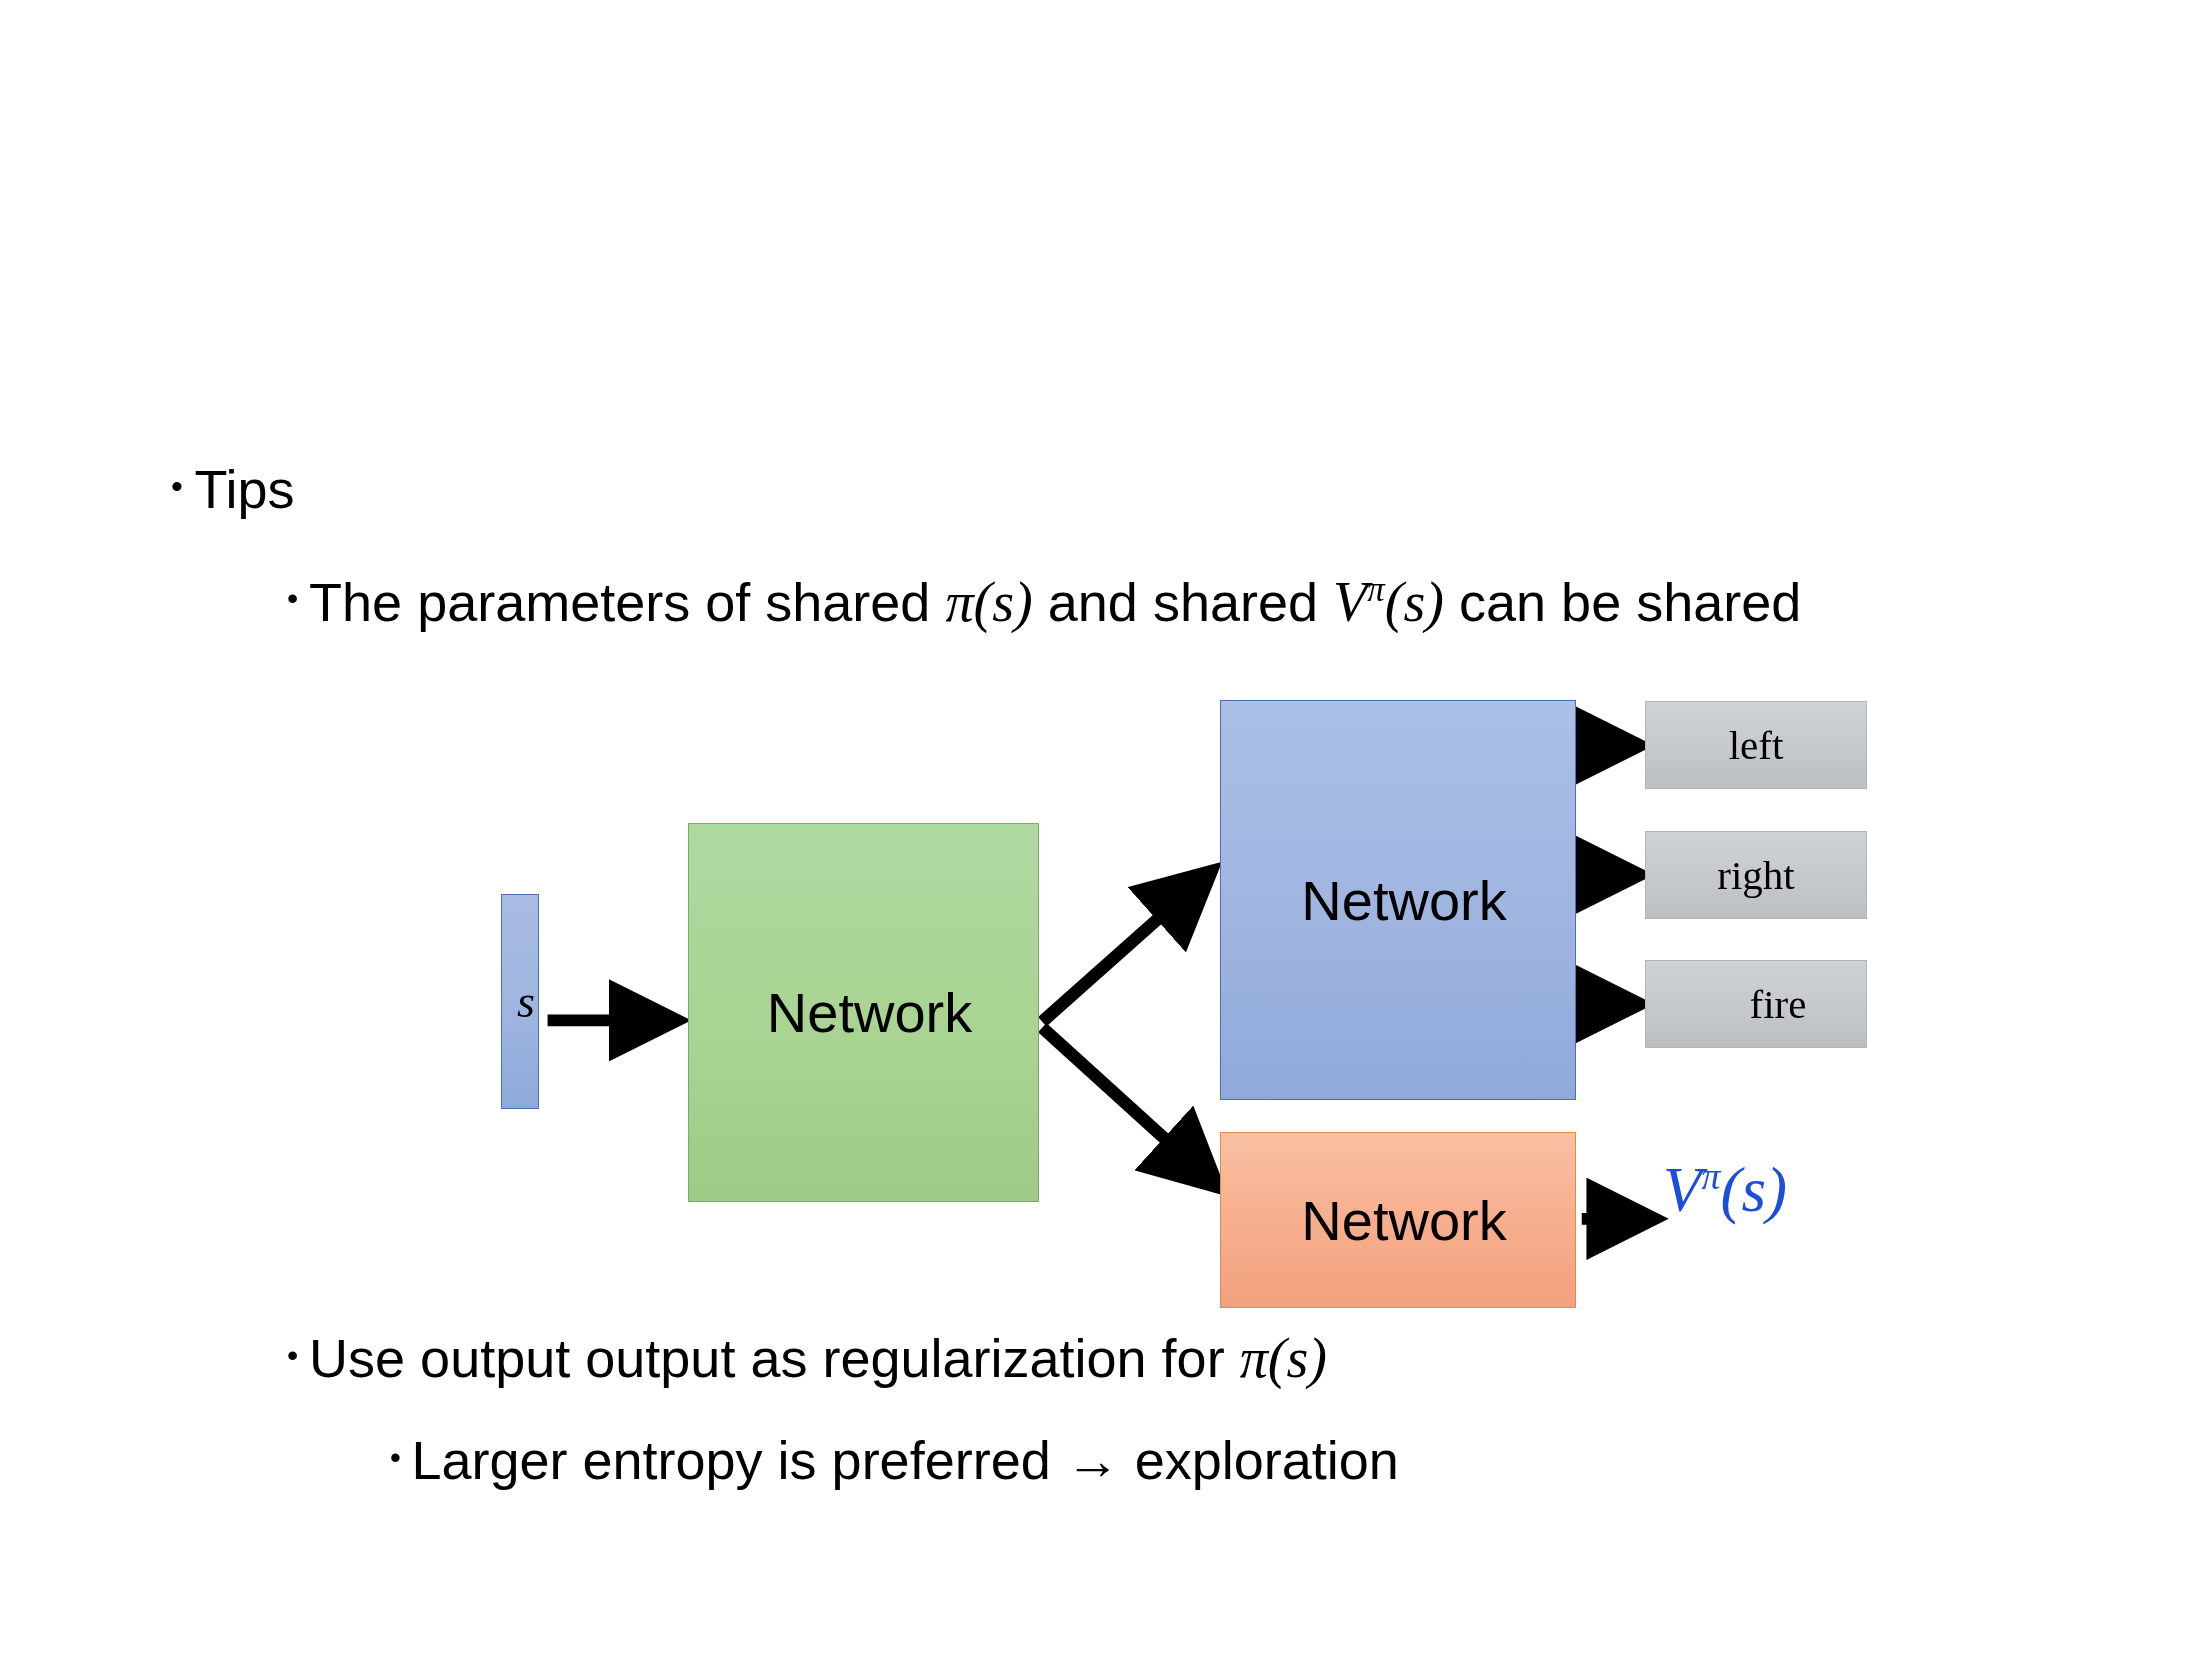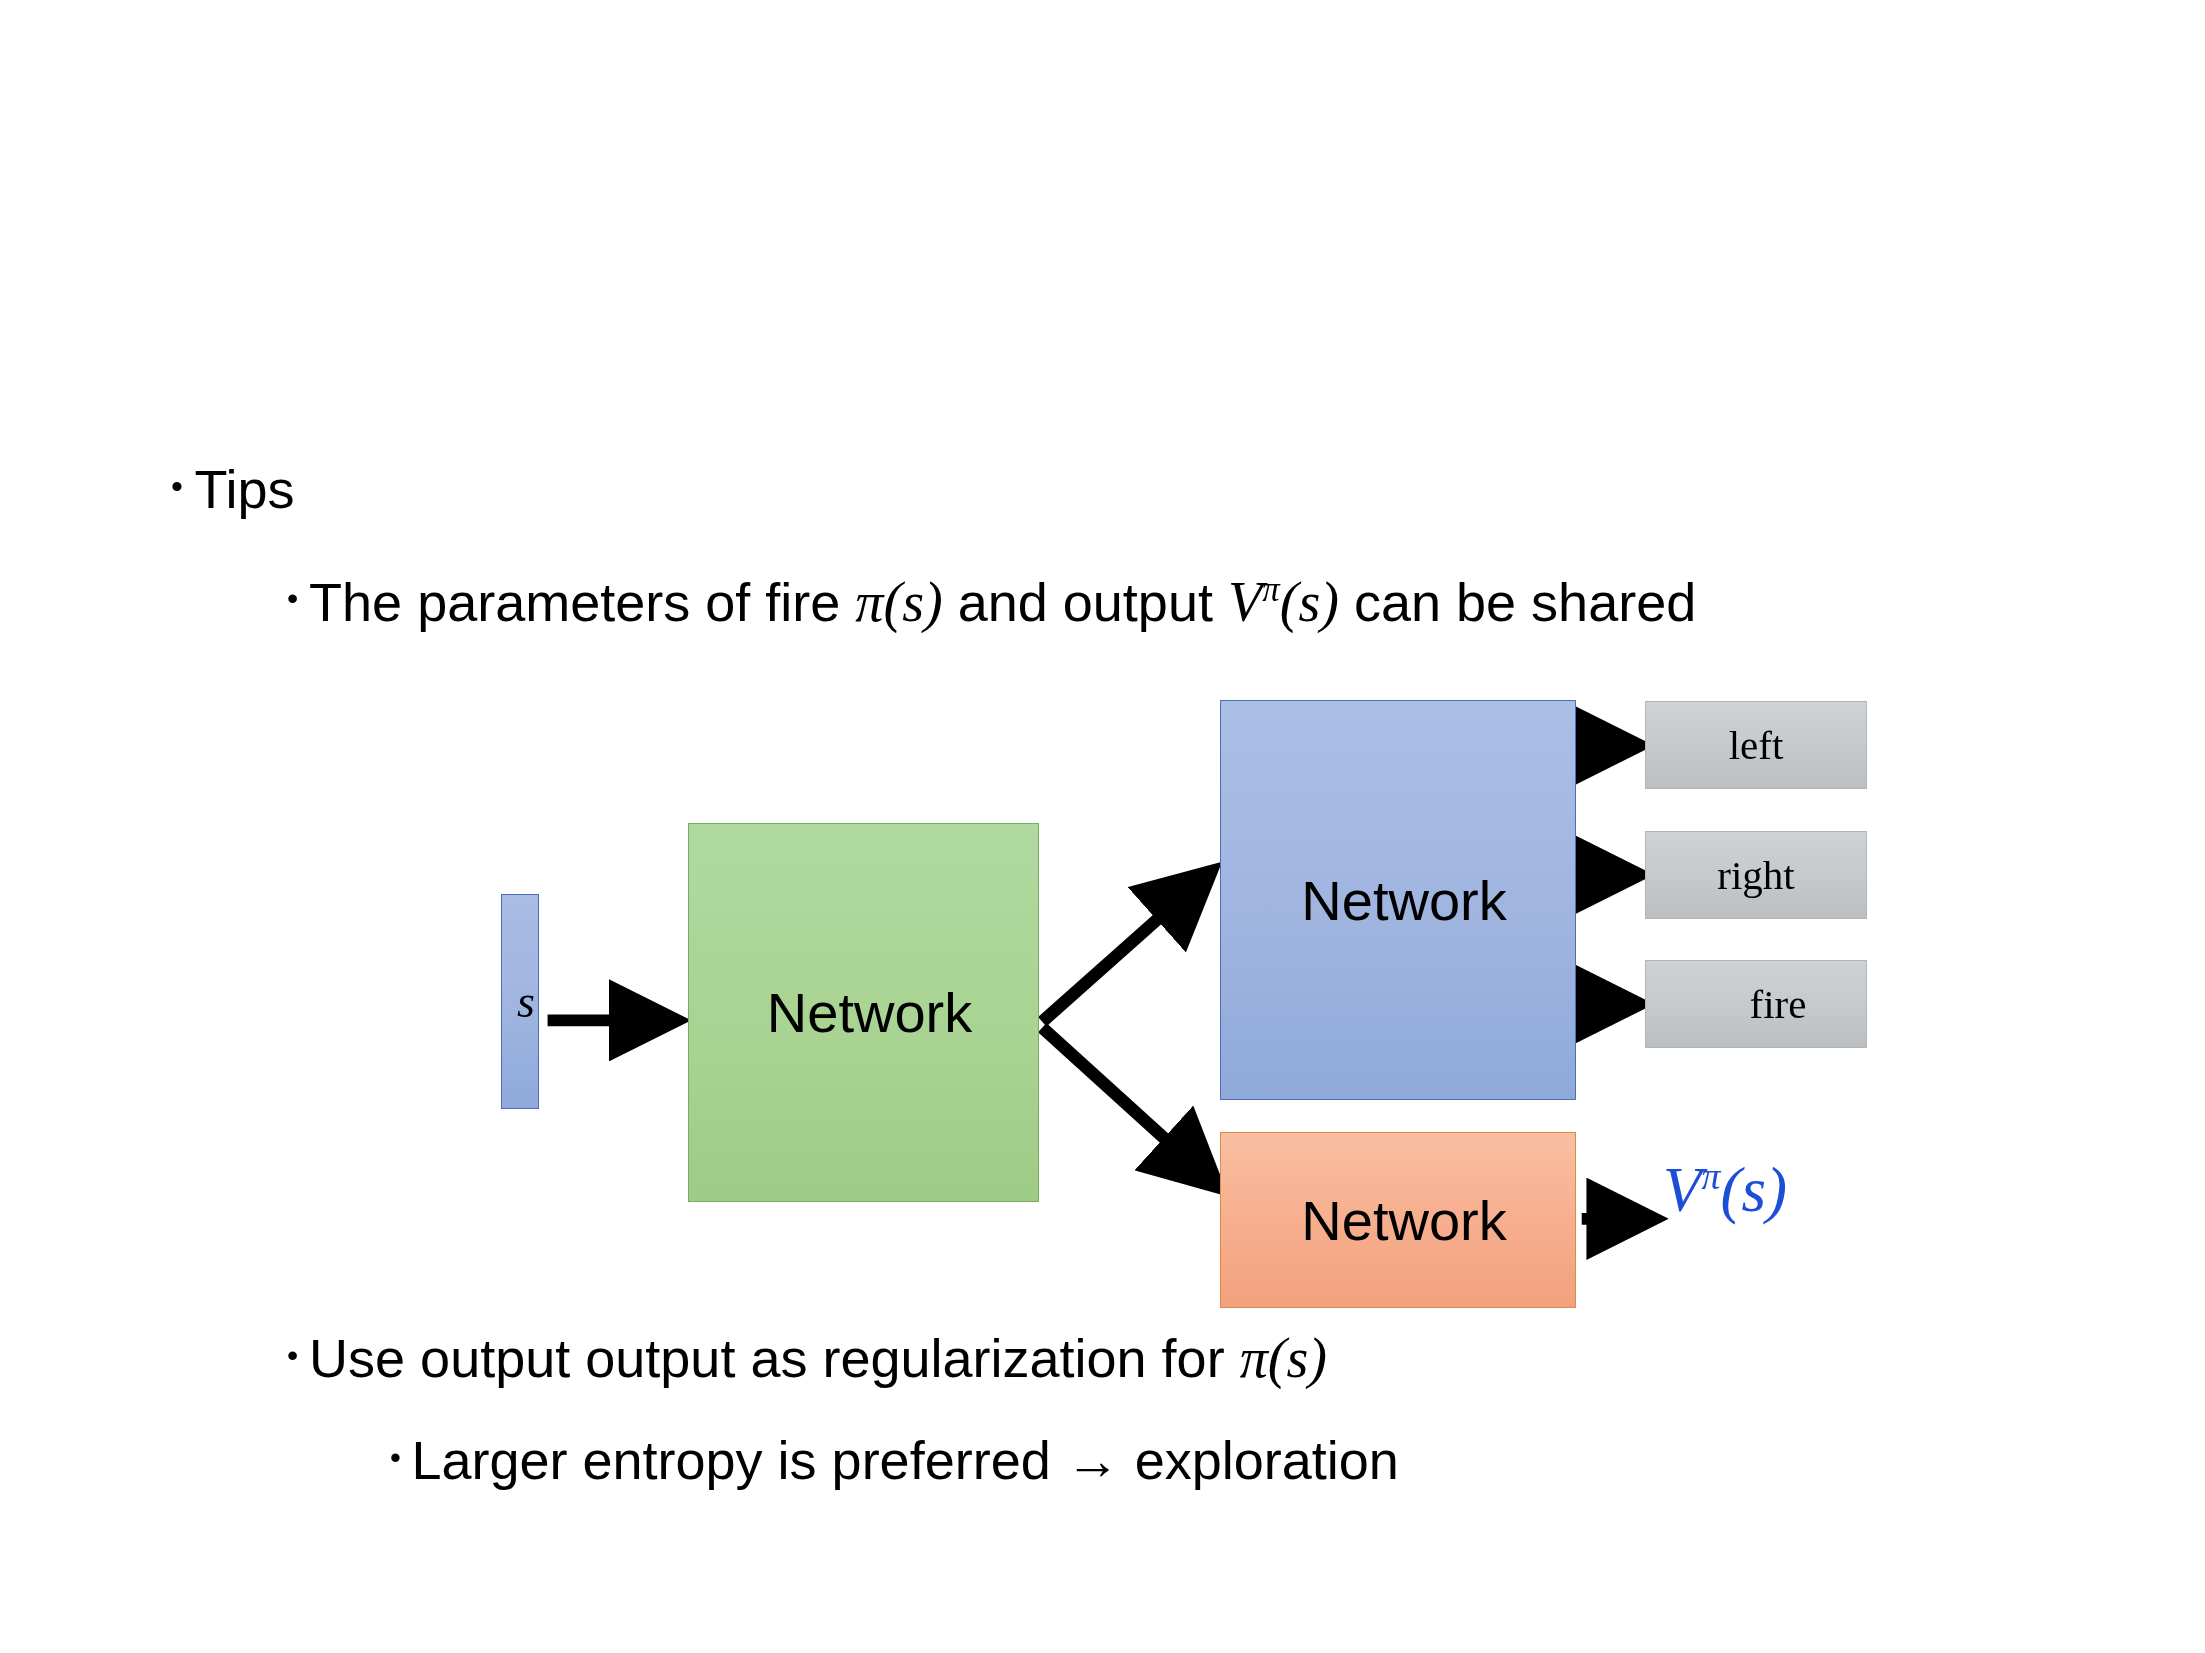--- a/index.html
+++ b/index.html
@@ -204,21 +204,21 @@
 
 
   <div class="bullet-row" id="bullet-tips">
     <span class="bullet-dot">•</span>
     <span class="bullet-text">Tips</span>
   </div>
 
   <div class="bullet-row" id="bullet-params">
     <span class="bullet-dot">•</span>
     <span class="bullet-text">
-      <span>The parameters of fire </span><span class="math">π(s)</span><span>  and output </span><span class="math"><span class="fn">V</span><sup>π</sup><span>(s)</span></span>
+      <span>The parameters of shared </span><span class="math">π(s)</span><span>  and shared </span><span class="math"><span class="fn">V</span><sup>π</sup><span>(s)</span></span>
       <span>can be shared</span>
     </span>
   </div>
 
   <div id="diagram">
 
     <svg id="arrow-layer" viewBox="0 0 3000 2250">
       <defs>
         <marker id="ah" markerWidth="7" markerHeight="7" refX="5.6" refY="3.5" orient="auto" markerUnits="strokeWidth">
           <path d="M0,0 L7,3.5 L0,7 Z" fill="#000000"></path>

